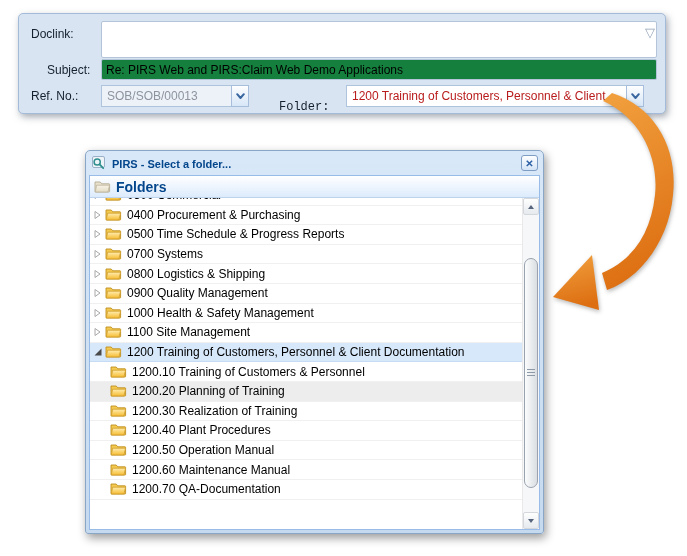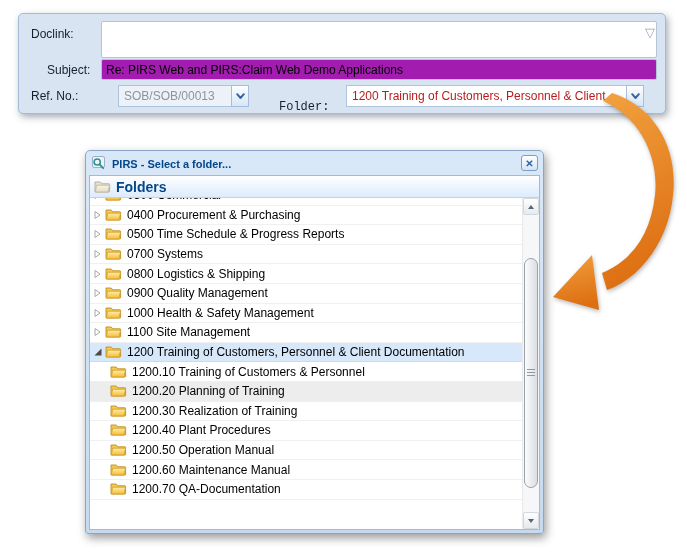--- a/index.html
+++ b/index.html
@@ -23,32 +23,32 @@
   #doclink-input{
     position:absolute;left:82px;top:7px;width:556px;height:37px;
     background:#fff;border:1px solid #b4c5da;border-radius:2px;box-sizing:border-box;
     font-size:12px;padding:2px 20px 2px 4px;font-family:"Liberation Sans",sans-serif;
   }
   #doclink-arrow{
     position:absolute;right:10px;top:13px;color:#95a4b8;font-size:13px;line-height:12px;
   }
   #subject-input{
     position:absolute;left:82px;top:45px;width:556px;height:21px;
-    background:#a21caf;border:1px solid #b4c5da;border-radius:2px;box-sizing:border-box;
+    background:#15803d;border:1px solid #b4c5da;border-radius:2px;box-sizing:border-box;
     font-size:12px;color:#000;padding:0 4px;font-family:"Liberation Sans",sans-serif;
   }
   .combo{position:absolute;height:22px;display:flex;box-sizing:border-box;}
   #ref-combo{left:82px;top:71px;width:148px;}
   #folder-combo{left:327px;top:71px;width:298px;}
   .combo-text{
     flex:1;font-size:12px;line-height:20px;padding:0 5px;
     border:1px solid #aec3dc;border-right:0;white-space:nowrap;overflow:hidden;
     box-sizing:border-box;
   }
-  #ref-combo .combo-text{background:#edf2f9;color:#8d949e;margin-left:17px;}
+  #ref-combo .combo-text{background:#edf2f9;color:#8d949e;}
   #folder-combo .combo-text{background:#ffffff;color:#b91c1c;}
   .combo-trigger{
     width:18px;flex:none;display:flex;align-items:center;justify-content:center;
     background:linear-gradient(#fdfeff,#d7e6f7);border:1px solid #a6bddb;box-sizing:border-box;
     cursor:pointer;
   }
 
   
   #dialog{
     position:absolute;left:85px;top:150px;width:459px;height:384px;

